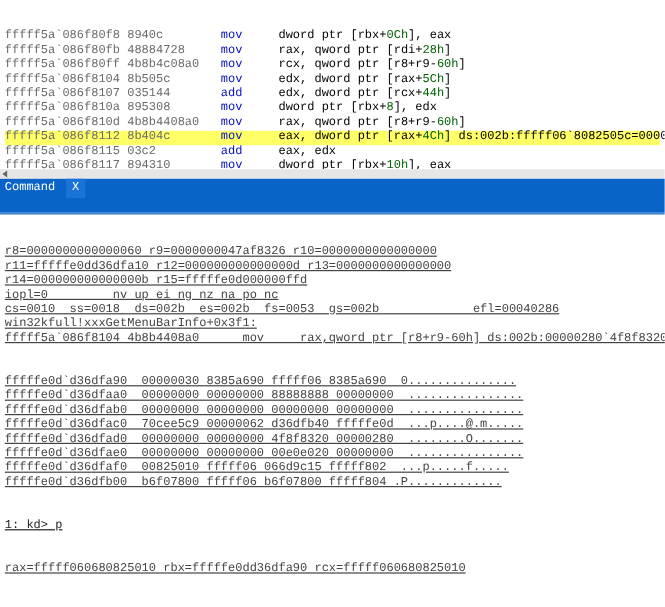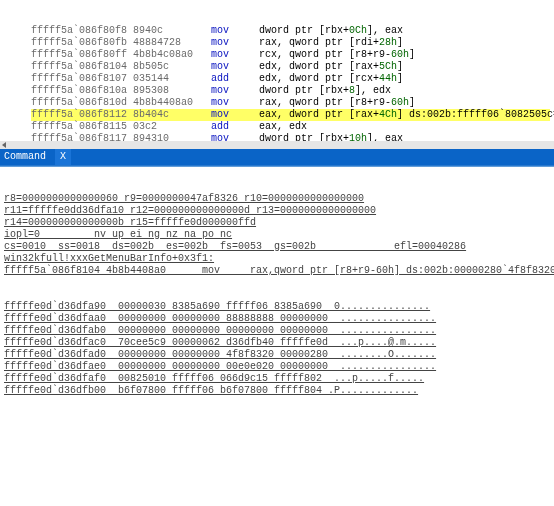--- a/index.html
+++ b/index.html
@@ -12,21 +12,20 @@
     color: #000000;
     width: 554px;
     overflow: hidden;
   }
   .disasm {
     padding: 1px 4px 0 4px;
     background: #fff;
     height: 140px;
     overflow: hidden;
     white-space: pre;
-    margin-left: 27px;
   }
   .disasm-line {
     white-space: pre;
   }
   .addr { color: #6a6a6a; }
   .mnem { color: #0510bf; }
   .op .num { color: #006400; }
   .highlight {
     background: #ffff66;
     display: inline-block;
@@ -42,21 +41,21 @@
     position: absolute;
     top: 1px; left: 2px;
     width: 0; height: 0;
     border-top: 3px solid transparent;
     border-bottom: 3px solid transparent;
     border-right: 4px solid #666;
   }
   .cmd-bar {
     background: #0a64c7;
     color: #fff;
-    height: 16px;
+    height: 28px;
     font-size: 10px;
     line-height: 16px;
     padding-left: 4px;
     position: relative;
   }
   .cmd-close {
     position: absolute;
     top: 0; left: 55px;
     width: 16px; height: 16px;
     background: #1a74d7;
@@ -85,18 +84,20 @@
 
 <div class="cmd-bar">
   <span>Command</span>
   <span class="cmd-close">X</span>
 </div>
 <div class="sep"></div>
 
 <div class="output">
   <div id="out-block1"><div class="output-line ">r8=0000000000000060 r9=0000000047af8326 r10=0000000000000000</div><div class="output-line ">r11=fffffe0dd36dfa10 r12=000000000000000d r13=0000000000000000</div><div class="output-line ">r14=000000000000000b r15=fffffe0d000000ffd</div><div class="output-line ">iopl=0         nv up ei ng nz na po nc</div><div class="output-line ">cs=0010  ss=0018  ds=002b  es=002b  fs=0053  gs=002b             efl=00040286</div><div class="output-line ">win32kfull!xxxGetMenuBarInfo+0x3f1:</div><div class="output-line ">fffff5a`086f8104 4b8b4408a0      mov     rax,qword ptr [r8+r9-60h] ds:002b:00000280`4f8f8320=fffff060680825010</div></div>
   <div id="out-dump1"><div class="output-line ">fffffe0d`d36dfa90  00000030 8385a690 fffff06 8385a690  0...............</div><div class="output-line ">fffffe0d`d36dfaa0  00000000 00000000 88888888 00000000  ................</div><div class="output-line ">fffffe0d`d36dfab0  00000000 00000000 00000000 00000000  ................</div><div class="output-line ">fffffe0d`d36dfac0  70cee5c9 00000062 d36dfb40 fffffe0d  ...p....@.m.....</div><div class="output-line ">fffffe0d`d36dfad0  00000000 00000000 4f8f8320 00000280  ........O.......</div><div class="output-line ">fffffe0d`d36dfae0  00000000 00000000 00e0e020 00000000  ................</div><div class="output-line ">fffffe0d`d36dfaf0  00825010 fffff06 066d9c15 fffff802  ...p.....f.....</div><div class="output-line ">fffffe0d`d36dfb00  b6f07800 fffff06 b6f07800 fffff804 .P.............</div></div>
+  <div class="output-line prompt">1: kd&gt; p</div>
+  <div class="output-line">rax=fffff060680825010 rbx=fffffe0dd36dfa90 rcx=fffff060680825010</div>
   
   
   
   
   
 </div>
 
 </body></html>

